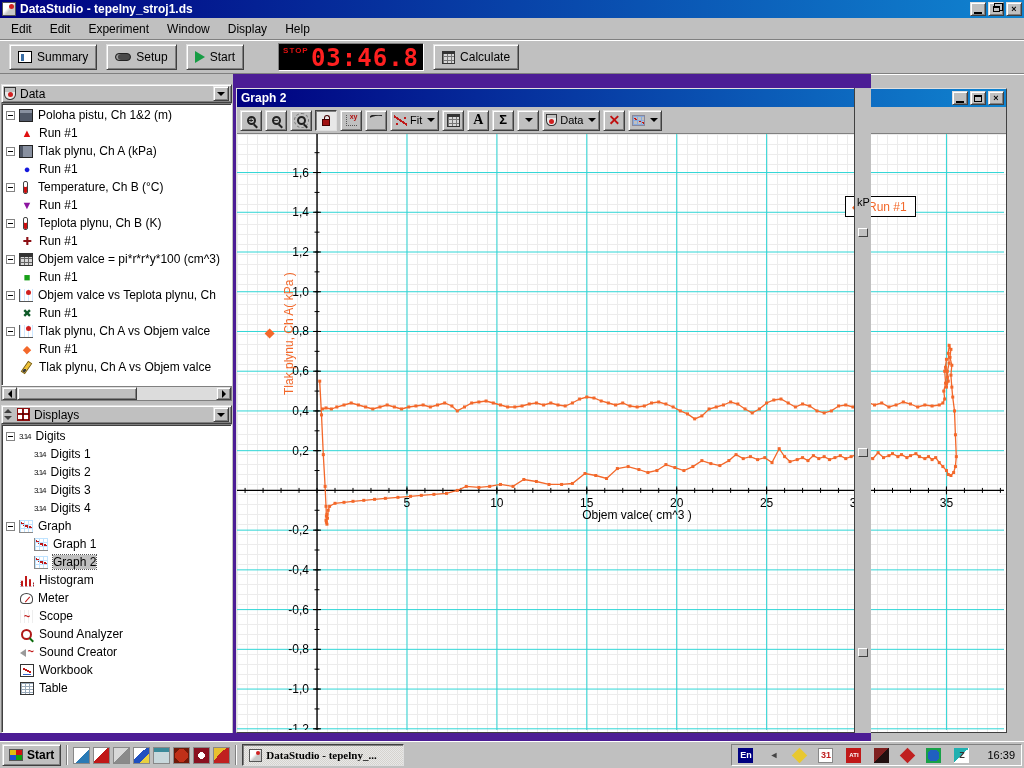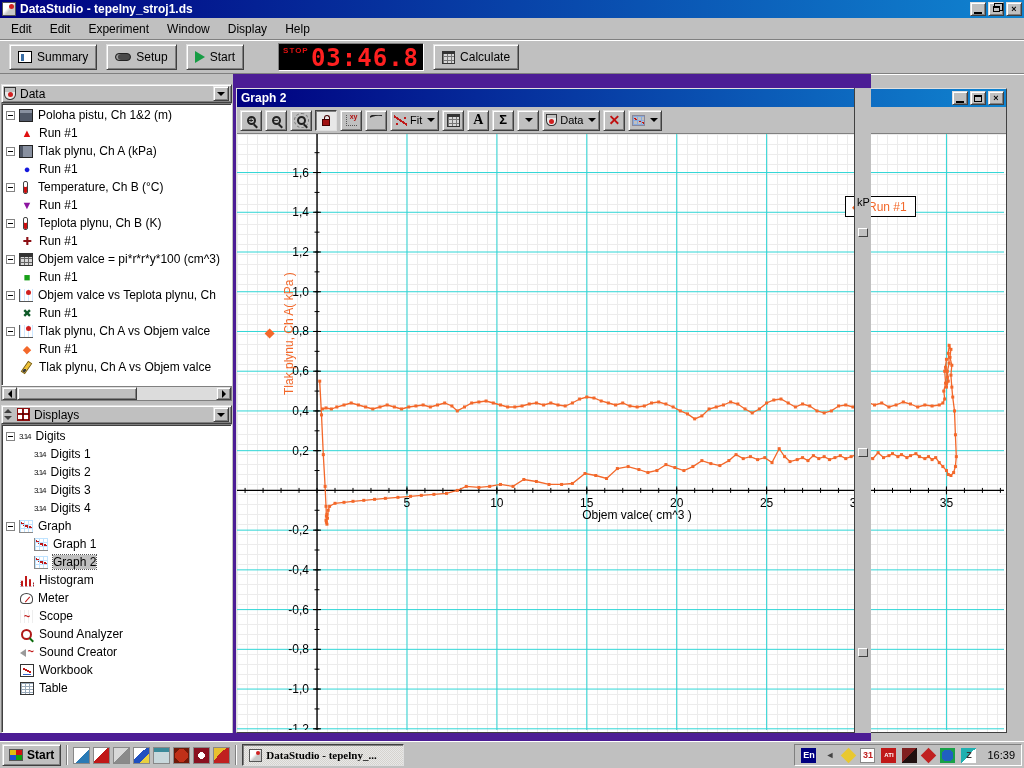--- a/index.html
+++ b/index.html
@@ -141,21 +141,21 @@
   
   .taskbar{position:absolute;left:0;top:741px;width:1024px;height:27px;background:#c0c0c0;border-top:1px solid #fff;display:flex;align-items:center;padding:0 2px;gap:3px;}
   .startbtn{height:22px;display:inline-flex;align-items:center;gap:4px;font-weight:bold;font-size:12px;padding:0 6px;background:#c0c0c0;border:1px solid;border-color:#dfdfdf #404040 #404040 #dfdfdf;box-shadow:inset 1px 1px 0 #fff,inset -1px -1px 0 #808080;}
   .winflag{width:14px;height:12px;background:conic-gradient(#d01010 0 25%,#10a010 0 50%,#2050d0 0 75%,#e0c010 0);border:1px solid #555;}
   .tb-sep{width:2px;height:20px;border-left:1px solid #808080;border-right:1px solid #fff;margin:0 2px;}
   .ql{width:17px;height:17px;border:1px solid #888;}
   .taskbtn{height:22px;display:inline-flex;align-items:center;gap:4px;font-weight:bold;font-size:11px;padding:0 6px;width:162px;background:#d6d3ce;border:1px solid;border-color:#404040 #dfdfdf #dfdfdf #404040;box-shadow:inset 1px 1px 0 #808080;background-image:repeating-conic-gradient(#e8e8e8 0 25%,transparent 0 50%);background-size:2px 2px;}
   .taskbtn .mini-icon{width:13px;height:13px;background:linear-gradient(135deg,#fff 40%,#c8c8c8 60%);border:1px solid #555;position:relative;flex:none;}
   .taskbtn .mini-icon::after{content:"";position:absolute;right:1px;top:1px;width:4px;height:4px;background:#d02020;border-radius:50%;}
   .taskbtn .ttx{overflow:hidden;white-space:nowrap;font-family:Liberation Serif, serif;}
-  .tray{margin-left:auto;height:22px;display:flex;align-items:center;gap:6px;padding:0 6px;border:1px solid;border-color:#808080 #fff #fff #808080;}
+  .tray{margin-left:auto;height:22px;display:flex;align-items:center;gap:13px;padding:0 6px;border:1px solid;border-color:#808080 #fff #fff #808080;}
   .tray-ic{width:15px;height:15px;font-size:9px;font-weight:bold;display:inline-flex;align-items:center;justify-content:center;color:#fff;}
   .clock{font-size:11px;margin-left:5px;}
 </style>
 </head>
 <body>
 
 <div class="screen">
 
   <div class="titlebar">
     <span class="app-icon"></span>

